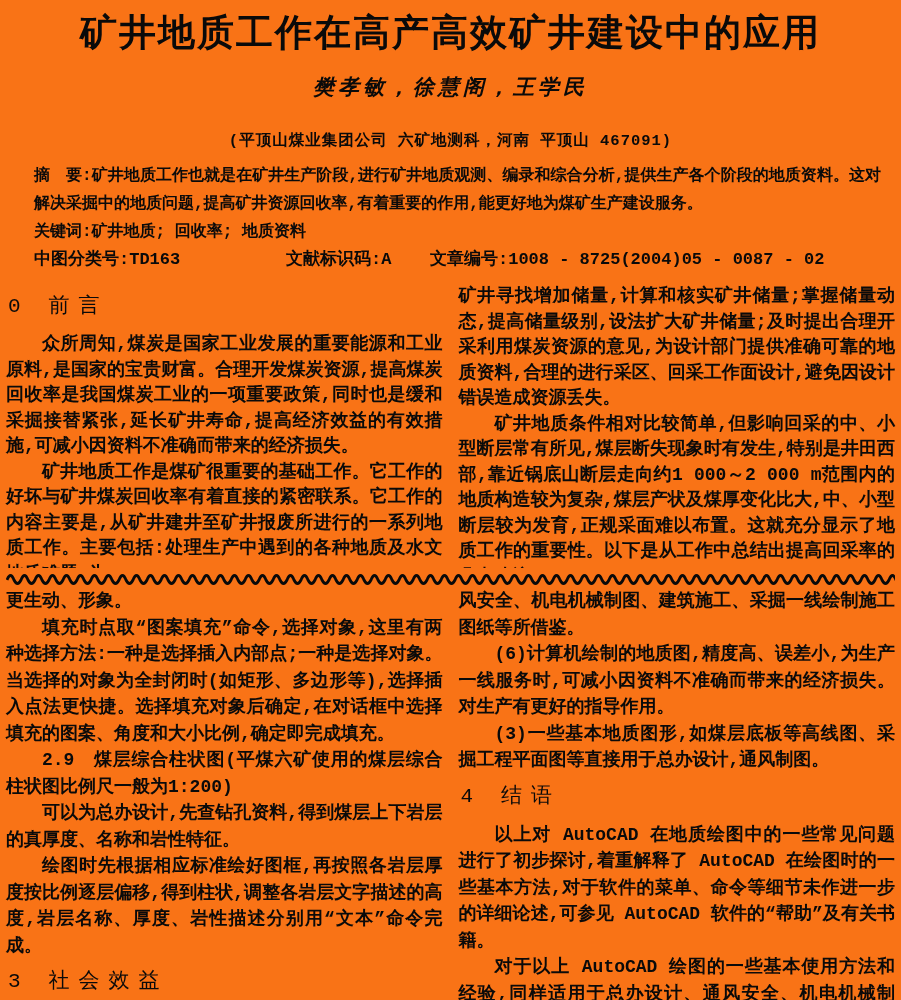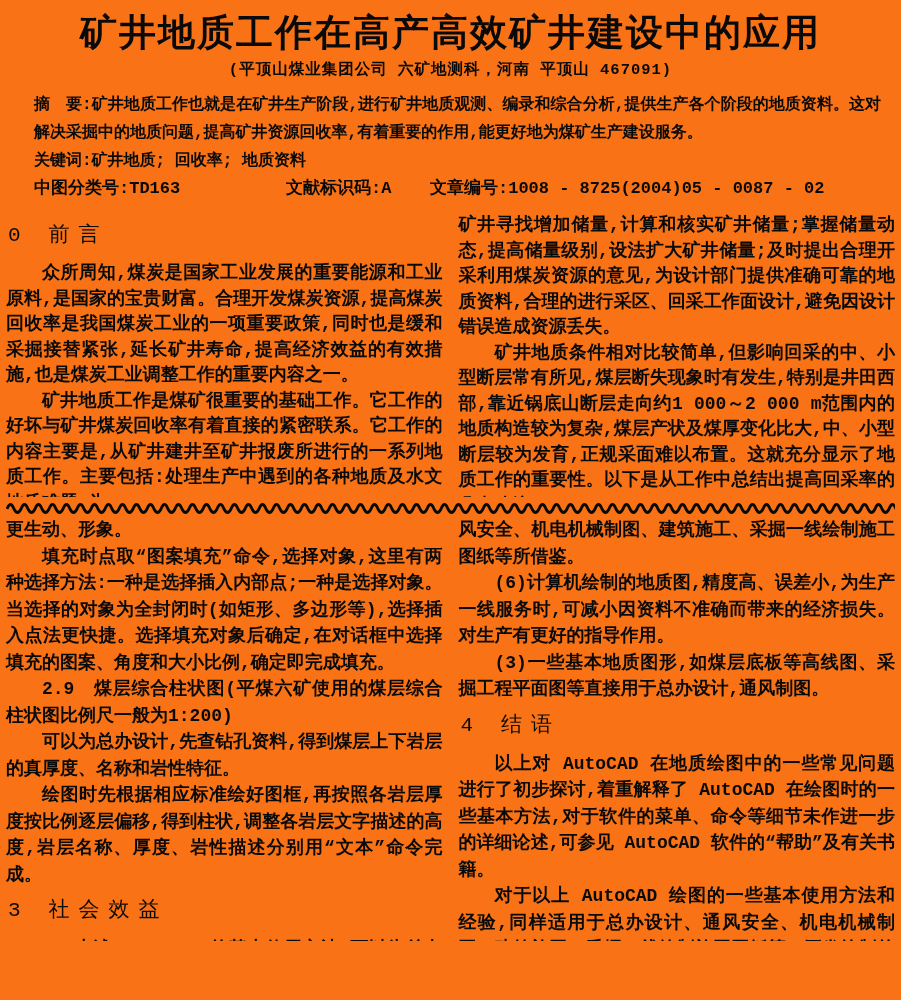--- a/index.html
+++ b/index.html
@@ -24,21 +24,21 @@
   .authors{
     margin-top:16px;
     text-align:center;
     font-size:21px;
     line-height:30px;
     font-weight:700;
     letter-spacing:4px;
     font-style:italic;
   }
   .affil{
-    margin-top:1px;
+    margin-top:26px;
     text-align:center;
     font-size:15.5px;
     line-height:22px;
     font-weight:700;
     letter-spacing:1px;
   }
   
   .meta{
     margin:10px 20px 0 34px;
     font-size:16px;
@@ -102,39 +102,40 @@
     margin:2px auto 2px auto;
   }
 </style>
 </head>
 <body>
 
 <div class="page">
 
   <div class="title">矿井地质工作在高产高效矿井建设中的应用</div>
 
+  <div class="authors">樊孝敏，徐慧阁，王学民</div>
 
   <div class="affil">(平顶山煤业集团公司 六矿地测科，河南 平顶山 467091)</div>
 
   <div class="meta"><span class="lbl">摘　要:</span><span>矿井地质工作也就是在矿井生产阶段,进行矿井地质观测、编录和综合分析,提供生产各个阶段的地质资料。这对解决采掘中的地质问题,提高矿井资源回收率,有着重要的作用,能更好地为煤矿生产建设服务。</span></div>
 
   <div class="meta" style="margin-top:0;"><span class="lbl">关键词:</span><span>矿井地质; 回收率; 地质资料</span></div>
 
   <div class="clcrow">
     <span class="c1">中图分类号:TD163</span>
     <span class="c2">文献标识码:A</span>
     <span class="c3"><span class="lbl2">文章编号:</span><span>1008 - 8725(2004)05 - 0087 - 02</span></span>
   </div>
 
   <div class="cols cols-top">
     <div class="col">
       <div class="sec">
         <span class="sec-num">0</span><span class="sec-title">前言</span>
       </div>
-      <p>众所周知,煤炭是国家工业发展的重要能源和工业原料,是国家的宝贵财富。合理开发煤炭资源,提高煤炭回收率是我国煤炭工业的一项重要政策,同时也是缓和采掘接替紧张,延长矿井寿命,提高经济效益的有效措施,也是煤炭工业调整工作的重要内容之一。</p>
+      <p>众所周知,煤炭是国家工业发展的重要能源和工业原料,是国家的宝贵财富。合理开发煤炭资源,提高煤炭回收率是我国煤炭工业的一项重要政策,同时也是缓和采掘接替紧张,延长矿井寿命,提高经济效益的有效措施,可减小因资料不准确而带来的经济损失。</p>
       <p>矿井地质工作是煤矿很重要的基础工作。它工作的好坏与矿井煤炭回收率有着直接的紧密联系。它工作的内容主要是,从矿井建井至矿井报废所进行的一系列地质工作。主要包括:处理生产中遇到的各种地质及水文地质难题;为</p>
     </div>
     <div class="col">
       <p class="noindent">矿井寻找增加储量,计算和核实矿井储量;掌握储量动态,提高储量级别,设法扩大矿井储量;及时提出合理开采利用煤炭资源的意见,为设计部门提供准确可靠的地质资料,合理的进行采区、回采工作面设计,避免因设计错误造成资源丢失。</p>
       <p>矿井地质条件相对比较简单,但影响回采的中、小型断层常有所见,煤层断失现象时有发生,特别是井田西部,靠近锅底山断层走向约1 000～2 000 m范围内的地质构造较为复杂,煤层产状及煤厚变化比大,中、小型断层较为发育,正规采面难以布置。这就充分显示了地质工作的重要性。以下是从工作中总结出提高回采率的几点建议。</p>
     </div>
   </div>
 
   <svg class="divider" width="889" height="16" viewBox="0 0 889 16" aria-hidden="true">
     <path id="wave-path" fill="none" stroke="#0a0a0a" stroke-width="2.8" d="M1 10 q3.5 -9 7 0 q3.5 7 7 0 q3.5 -9 7 0 q3.5 7 7 0 q3.5 -9 7 0 q3.5 7 7 0 q3.5 -9 7 0 q3.5 7 7 0 q3.5 -9 7 0 q3.5 7 7 0 q3.5 -9 7 0 q3.5 7 7 0 q3.5 -9 7 0 q3.5 7 7 0 q3.5 -9 7 0 q3.5 7 7 0 q3.5 -9 7 0 q3.5 7 7 0 q3.5 -9 7 0 q3.5 7 7 0 q3.5 -9 7 0 q3.5 7 7 0 q3.5 -9 7 0 q3.5 7 7 0 q3.5 -9 7 0 q3.5 7 7 0 q3.5 -9 7 0 q3.5 7 7 0 q3.5 -9 7 0 q3.5 7 7 0 q3.5 -9 7 0 q3.5 7 7 0 q3.5 -9 7 0 q3.5 7 7 0 q3.5 -9 7 0 q3.5 7 7 0 q3.5 -9 7 0 q3.5 7 7 0 q3.5 -9 7 0 q3.5 7 7 0 q3.5 -9 7 0 q3.5 7 7 0 q3.5 -9 7 0 q3.5 7 7 0 q3.5 -9 7 0 q3.5 7 7 0 q3.5 -9 7 0 q3.5 7 7 0 q3.5 -9 7 0 q3.5 7 7 0 q3.5 -9 7 0 q3.5 7 7 0 q3.5 -9 7 0 q3.5 7 7 0 q3.5 -9 7 0 q3.5 7 7 0 q3.5 -9 7 0 q3.5 7 7 0 q3.5 -9 7 0 q3.5 7 7 0 q3.5 -9 7 0 q3.5 7 7 0 q3.5 -9 7 0 q3.5 7 7 0 q3.5 -9 7 0 q3.5 7 7 0 q3.5 -9 7 0 q3.5 7 7 0 q3.5 -9 7 0 q3.5 7 7 0 q3.5 -9 7 0 q3.5 7 7 0 q3.5 -9 7 0 q3.5 7 7 0 q3.5 -9 7 0 q3.5 7 7 0 q3.5 -9 7 0 q3.5 7 7 0 q3.5 -9 7 0 q3.5 7 7 0 q3.5 -9 7 0 q3.5 7 7 0 q3.5 -9 7 0 q3.5 7 7 0 q3.5 -9 7 0 q3.5 7 7 0 q3.5 -9 7 0 q3.5 7 7 0 q3.5 -9 7 0 q3.5 7 7 0 q3.5 -9 7 0 q3.5 7 7 0 q3.5 -9 7 0 q3.5 7 7 0 q3.5 -9 7 0 q3.5 7 7 0 q3.5 -9 7 0 q3.5 7 7 0 q3.5 -9 7 0 q3.5 7 7 0 q3.5 -9 7 0 q3.5 7 7 0 q3.5 -9 7 0 q3.5 7 7 0 q3.5 -9 7 0 q3.5 7 7 0 q3.5 -9 7 0 q3.5 7 7 0 q3.5 -9 7 0 q3.5 7 7 0 q3.5 -9 7 0 q3.5 7 7 0 q3.5 -9 7 0 q3.5 7 7 0 q3.5 -9 7 0 q3.5 7 7 0 q3.5 -9 7 0 q3.5 7 7 0 q3.5 -9 7 0 q3.5 7 7 0 q3.5 -9 7 0 q3.5 7 7 0 q3.5 -9 7 0 q3.5 7 7 0 q3.5 -9 7 0 q3.5 7 7 0 q3.5 -9 7 0 q3.5 7 7 0"></path>

